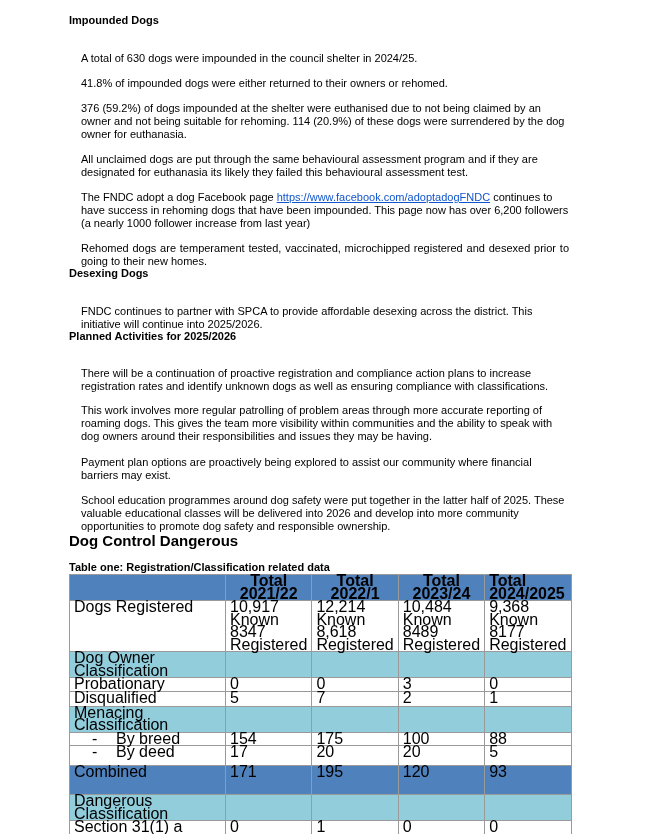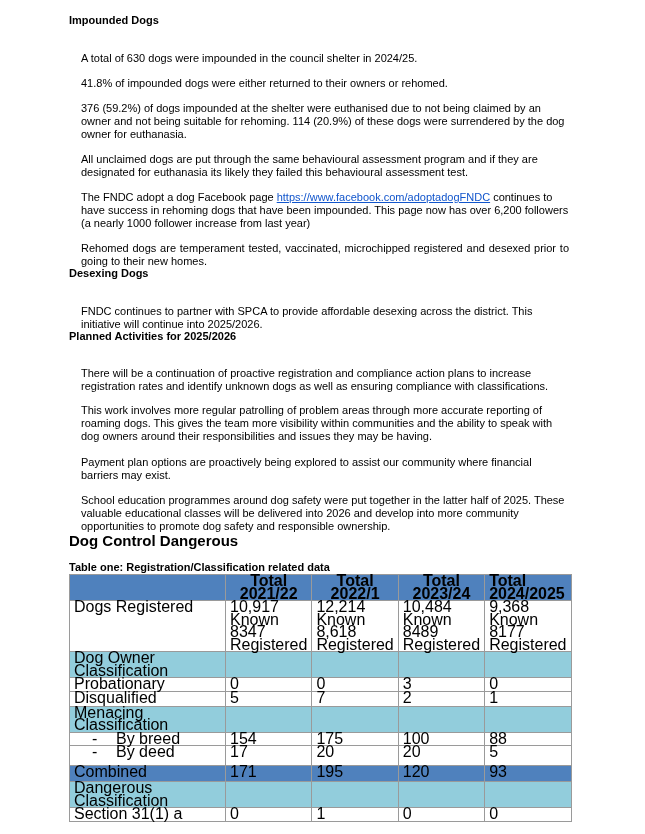--- a/index.html
+++ b/index.html
@@ -136,21 +136,21 @@
     <td class="num">100</td>
     <td class="num">88</td>
   </tr>
   <tr style="height:20px;">
     <td class="indent"><span class="dash">-</span><span>By deed</span></td>
     <td class="num">17</td>
     <td class="num">20</td>
     <td class="num">20</td>
     <td class="num">5</td>
   </tr>
-  <tr class="combined" style="height:16px;">
+  <tr class="combined" style="height:29px;">
     <td>Combined</td>
     <td class="num">171</td>
     <td class="num">195</td>
     <td class="num">120</td>
     <td class="num">93</td>
   </tr>
   <tr class="sub" style="height:23px;">
     <td>Dangerous Classification</td>
         <td></td>
         <td></td>

